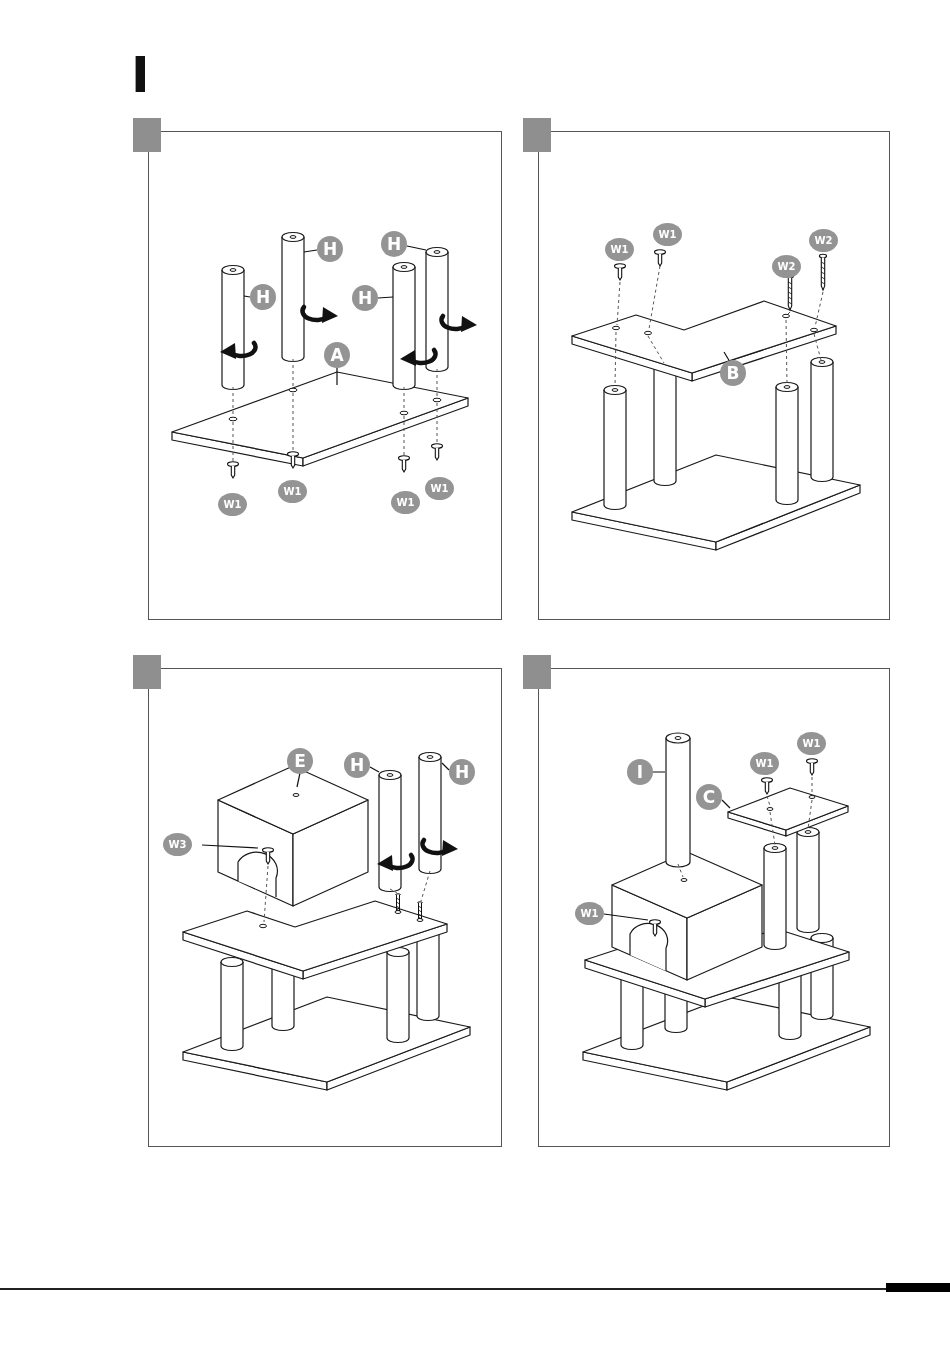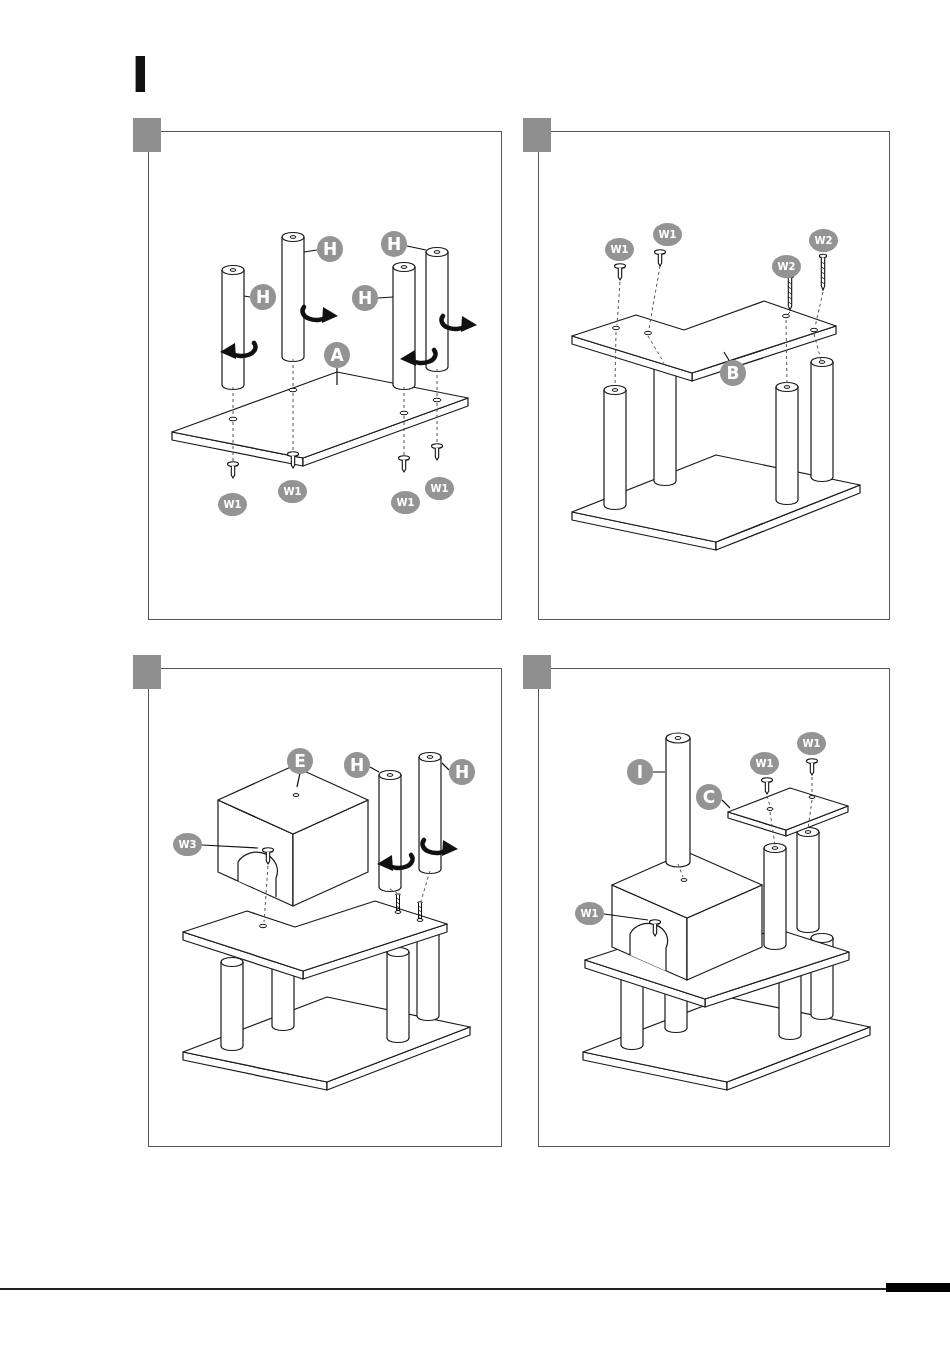--- a/index.html
+++ b/index.html
@@ -295,21 +295,21 @@
 
   <div class="badge wlabel" style="left:605px;top:238px">W1</div>
   <div class="badge wlabel" style="left:653px;top:223px">W1</div>
   <div class="badge wlabel" style="left:772px;top:255px">W2</div>
   <div class="badge wlabel" style="left:809px;top:229px">W2</div>
   <div class="badge letter" style="left:720px;top:360px">B</div>
 
   <div class="badge letter" style="left:287px;top:748px">E</div>
   <div class="badge letter" style="left:344px;top:752px">H</div>
   <div class="badge letter" style="left:449px;top:759px">H</div>
-  <div class="badge wlabel" style="left:173px;top:833px">W3</div>
+  <div class="badge wlabel" style="left:163px;top:833px">W3</div>
 
   <div class="badge letter" style="left:627px;top:759px">I</div>
   <div class="badge letter" style="left:696px;top:784px">C</div>
   <div class="badge wlabel" style="left:750px;top:752px">W1</div>
   <div class="badge wlabel" style="left:797px;top:732px">W1</div>
   <div class="badge wlabel" style="left:575px;top:902px">W1</div>
 
   <div class="footer-rule"></div>
   <div class="footer-block"></div>
 </div>

